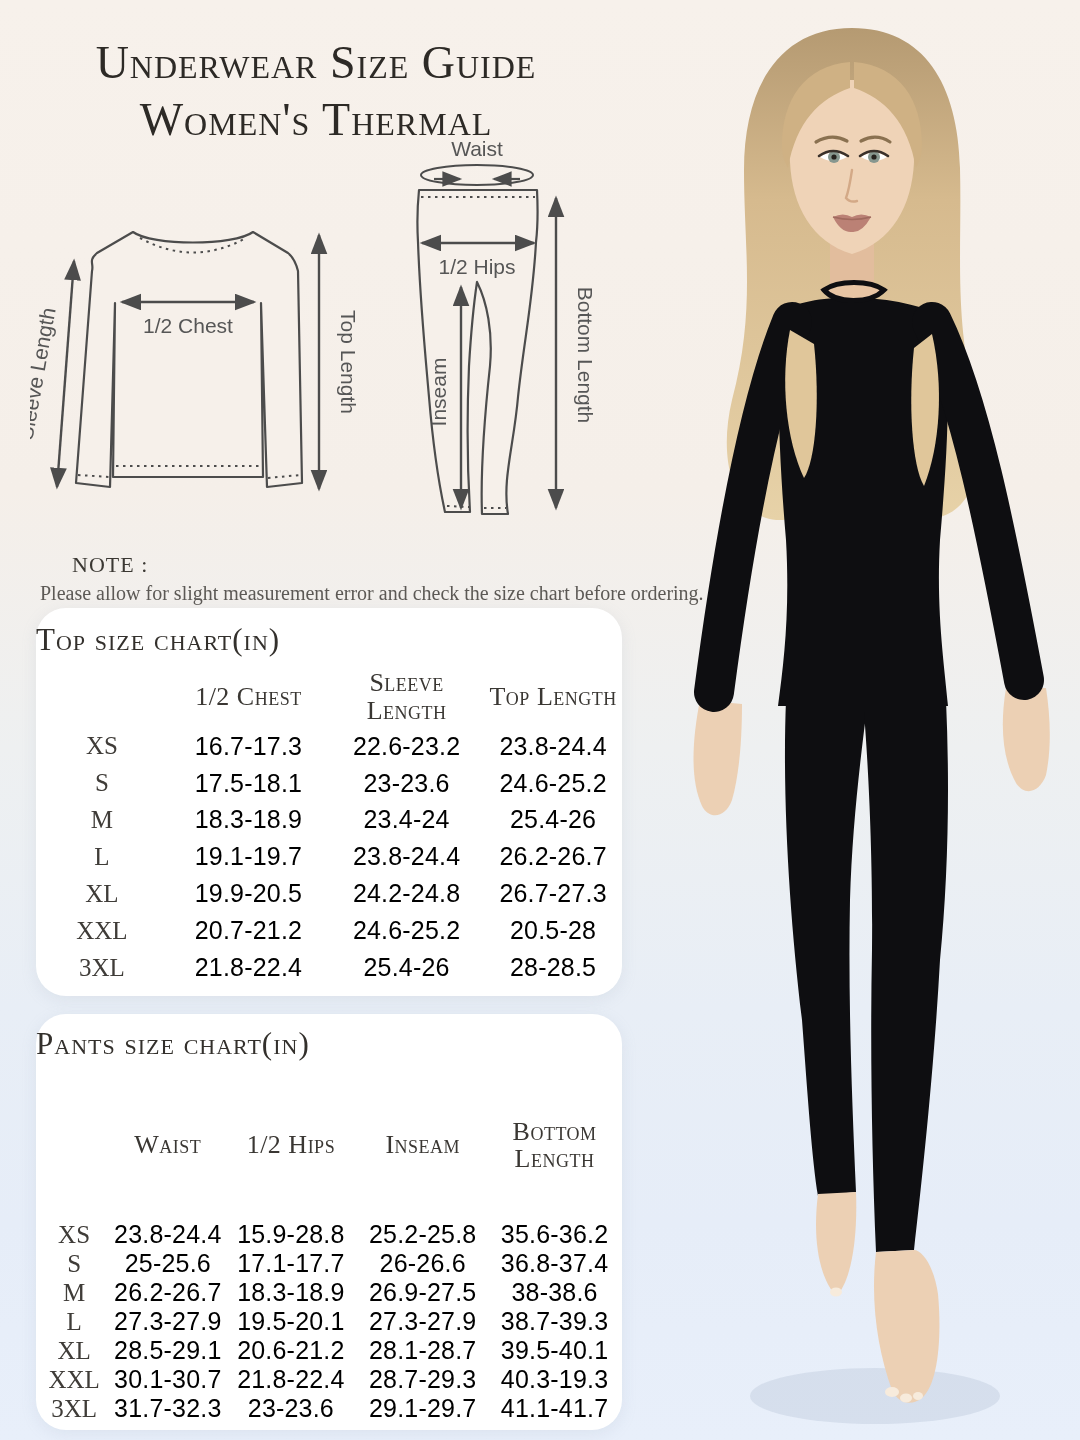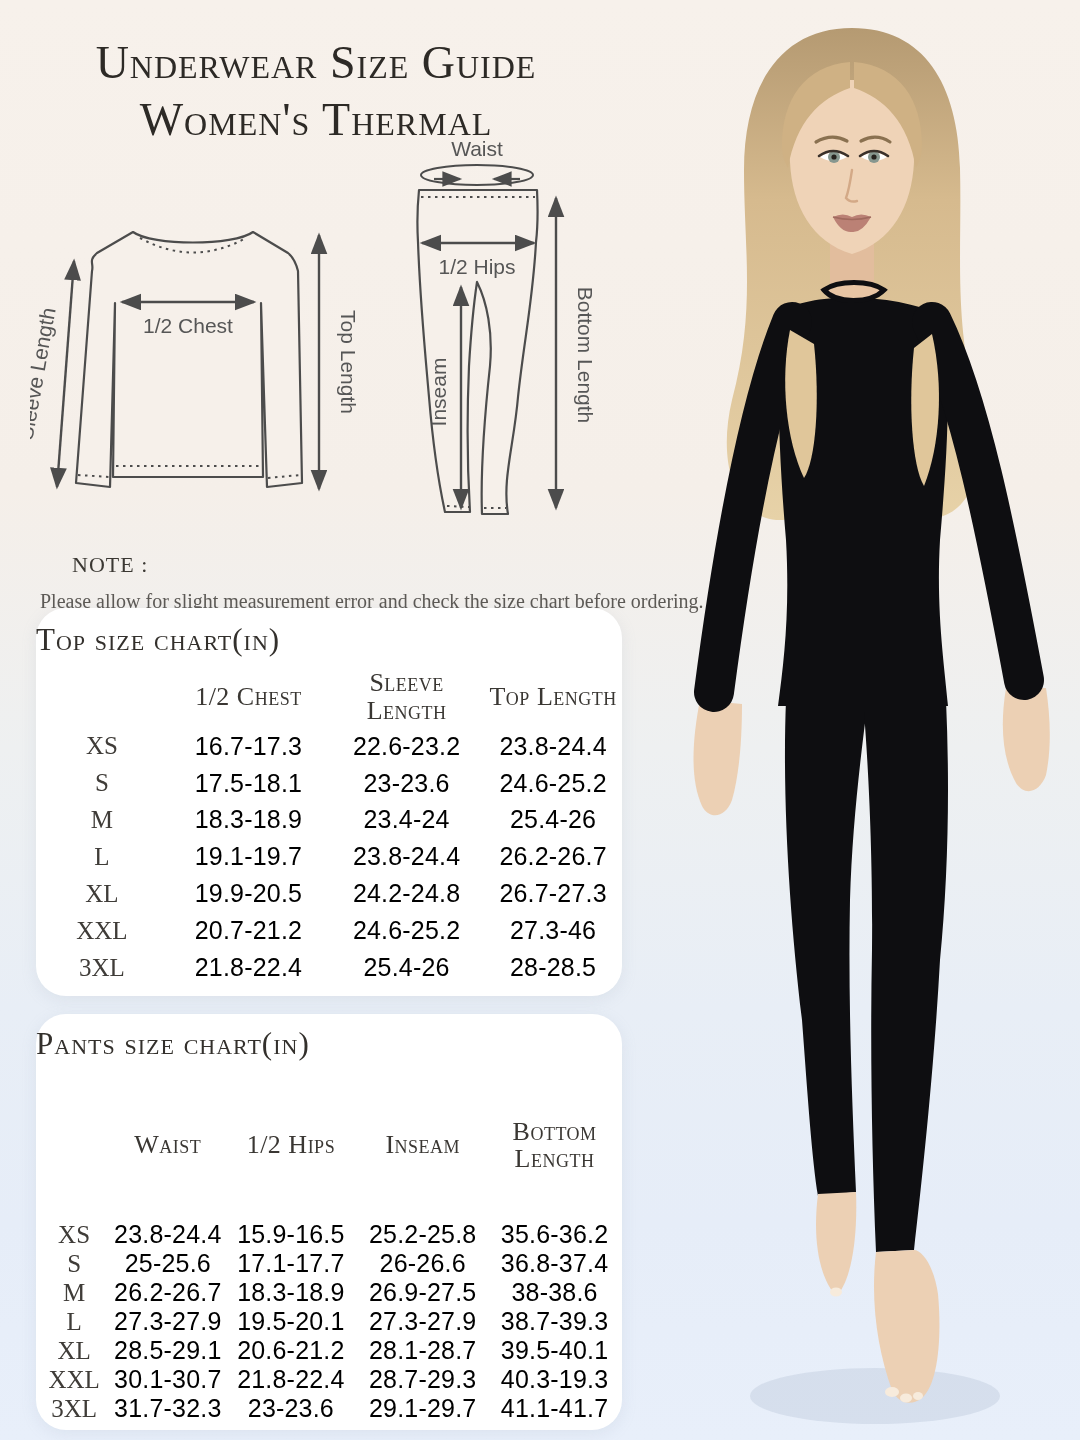--- a/index.html
+++ b/index.html
@@ -10,21 +10,21 @@
   }
   .abs{position:absolute;}
   .sc{font-variant:small-caps;font-variant-caps:small-caps;}
   
   .main-title{
     left:10px;top:34px;width:612px;text-align:center;
     font-size:46px;line-height:1.24;letter-spacing:1px;color:#2d2a26;font-weight:500;
   }
   
   .note-head{left:40px;top:552px;font-size:22px;color:#3b3833;letter-spacing:1px;margin-left:32px;}
-  .note-text{left:40px;top:582px;font-size:20px;color:#5c5955;margin-top:8px;}
+  .note-text{left:40px;top:582px;font-size:20px;color:#5c5955;}
   
   .card{
     background:#ffffff;border-radius:30px;box-shadow:0 4px 16px rgba(140,155,180,0.14);
     display:flex;flex-direction:column;
   }
   #top-card{left:36px;top:608px;width:586px;height:374px;padding-top:14px;}
   #pants-card{left:36px;top:1014px;width:586px;height:404px;padding-top:12px;gap:48px;}
   .card-title{
     text-align:left;font-size:31px;color:#33302c;letter-spacing:1px;line-height:1.15;
   }
@@ -158,21 +158,21 @@
       <div class="trow cols-top">
         <div class="cell size">XL</div>
         <div class="cell val">19.9-20.5</div>
         <div class="cell val">24.2-24.8</div>
         <div class="cell val">26.7-27.3</div>
       </div>
       <div class="trow cols-top">
         <div class="cell size">XXL</div>
         <div class="cell val">20.7-21.2</div>
         <div class="cell val">24.6-25.2</div>
-        <div class="cell val">27.3-46</div>
+        <div class="cell val">20.5-28</div>
       </div>
       <div class="trow cols-top">
         <div class="cell size">3XL</div>
         <div class="cell val">21.8-22.4</div>
         <div class="cell val">25.4-26</div>
         <div class="cell val">28-28.5</div>
       </div>
     </div>
   </div>
 
@@ -182,21 +182,21 @@
       <div class="hc"></div>
       <div class="hc sc">Waist</div>
       <div class="hc sc">1/2 Hips</div>
       <div class="hc sc">Inseam</div>
       <div class="hc sc">Bottom Length</div>
     </div>
     <div class="rows">
       <div class="trow cols-pants">
         <div class="cell size">XS</div>
         <div class="cell val">23.8-24.4</div>
-        <div class="cell val">15.9-16.5</div>
+        <div class="cell val">15.9-28.8</div>
         <div class="cell val">25.2-25.8</div>
         <div class="cell val">35.6-36.2</div>
       </div>
       <div class="trow cols-pants">
         <div class="cell size">S</div>
         <div class="cell val">25-25.6</div>
         <div class="cell val">17.1-17.7</div>
         <div class="cell val">26-26.6</div>
         <div class="cell val">36.8-37.4</div>
       </div>

